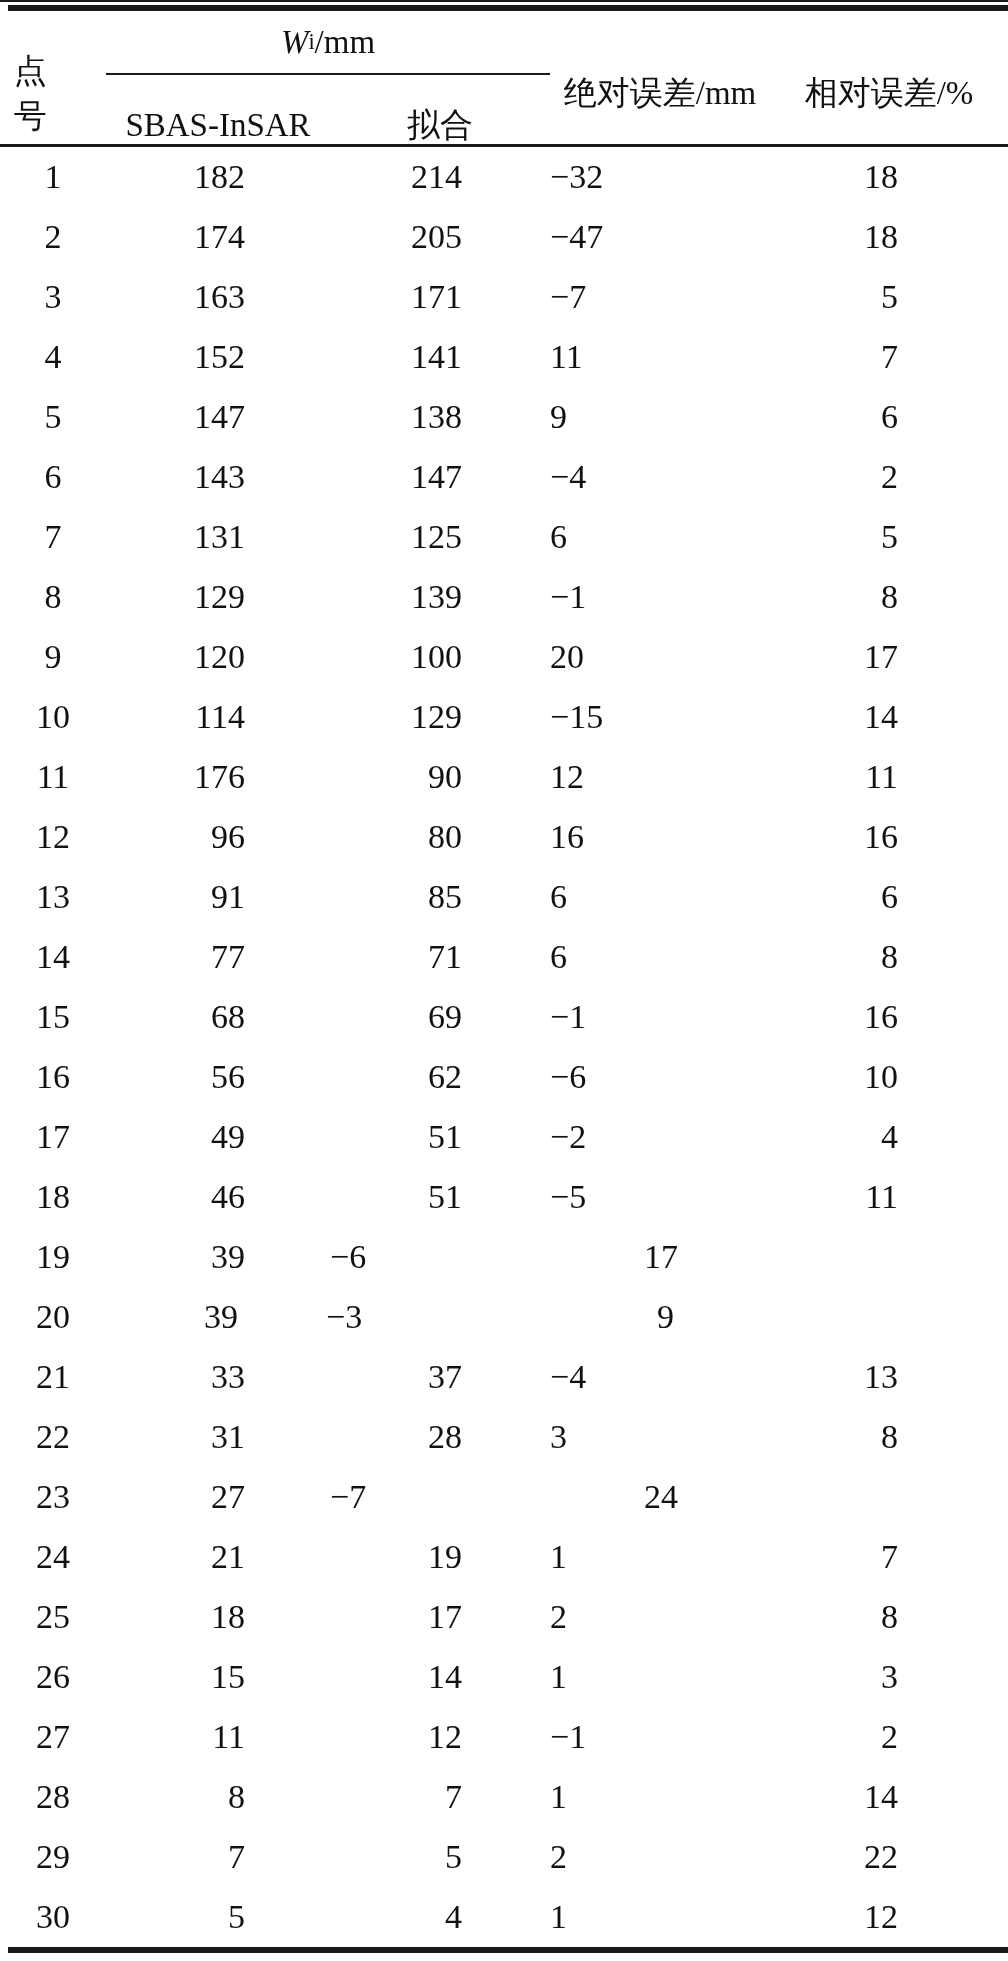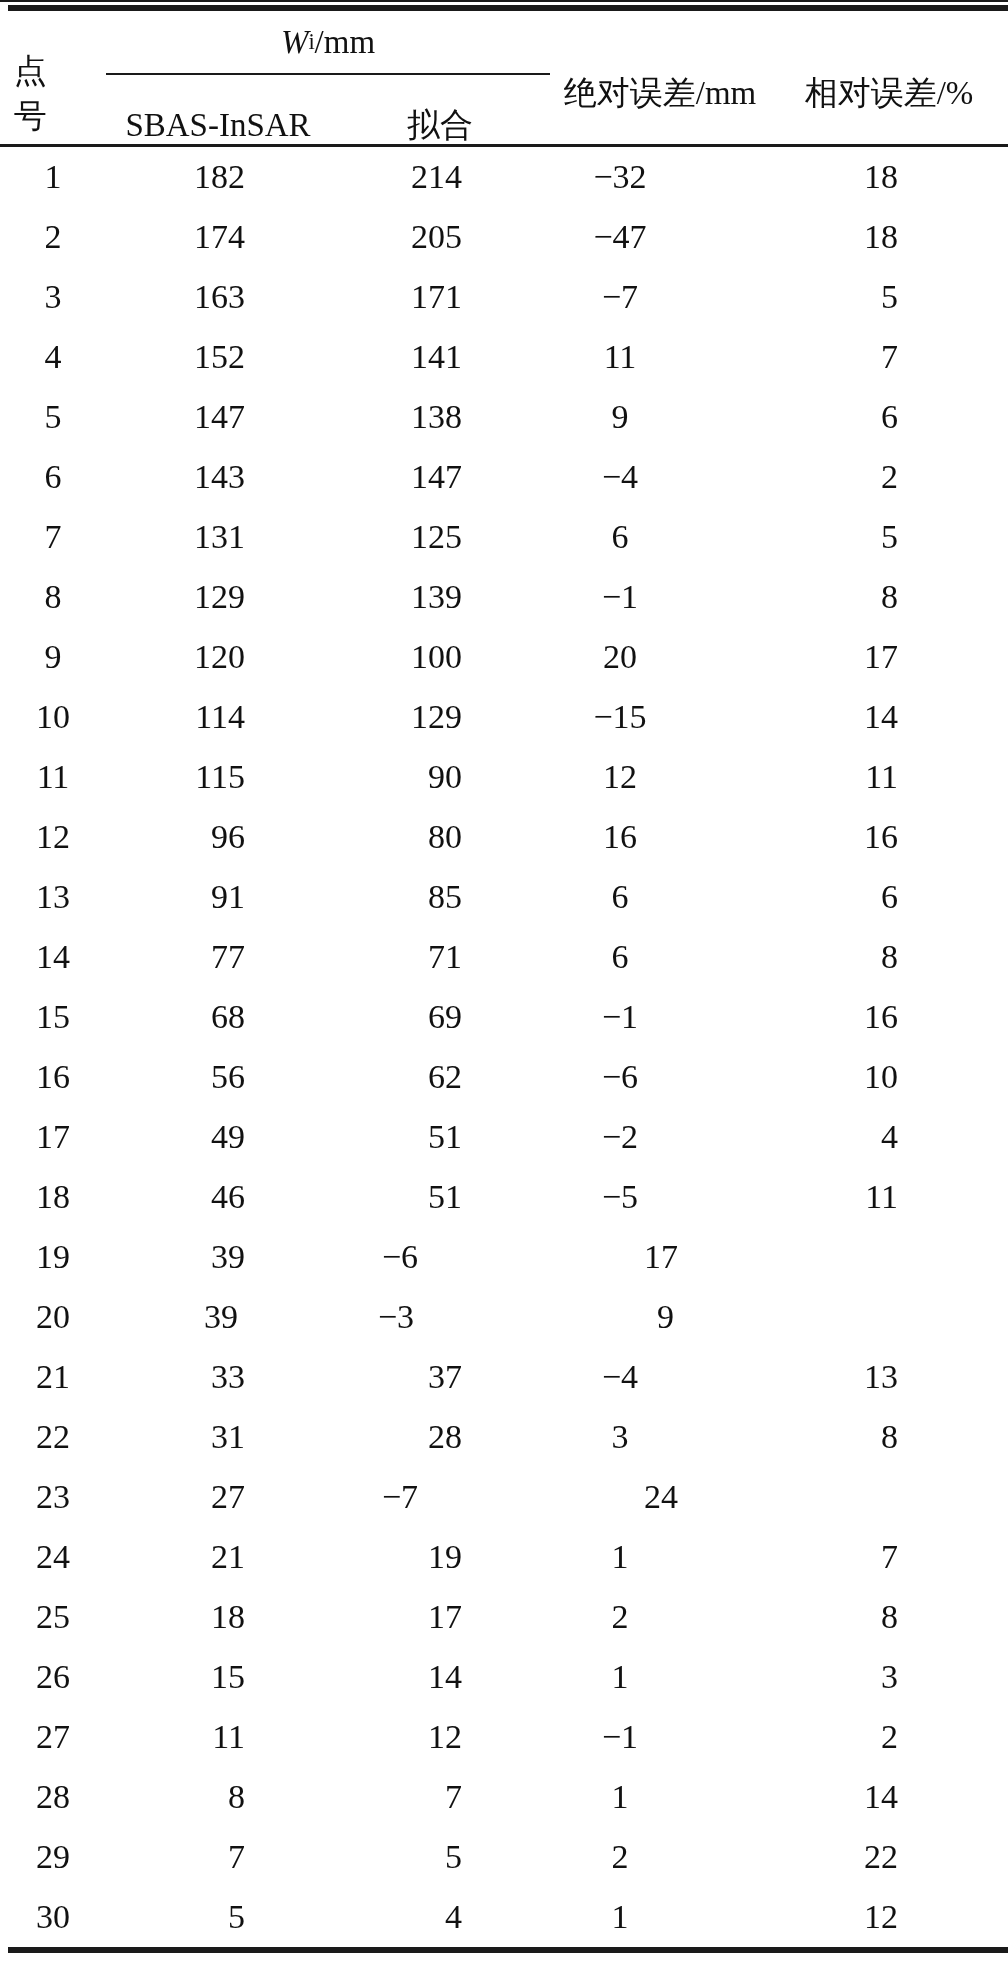--- a/index.html
+++ b/index.html
@@ -38,21 +38,21 @@
   .h-sbas { width: 224px; display: flex; align-items: center; justify-content: center; }
   .h-nihe { width: 220px; display: flex; align-items: center; justify-content: center; }
   .h-col4 { width: 220px; display: flex; align-items: center; justify-content: center; }
   .h-col5 { width: 238px; display: flex; align-items: center; justify-content: center; }
 
   .tbody { position: absolute; top: 147px; left: 0; width: 1008px; }
   .trow { height: 60px; display: flex; align-items: center; font-size: 34px; }
   .c1 { width: 106px; text-align: center; }
   .c2 { width: 224px; text-align: right; padding-right: 85px; }
   .c3 { width: 220px; text-align: right; padding-right: 88px; }
-  .c4 { width: 220px; text-align: center; padding-right: 80px; }
+  .c4 { width: 220px; text-align: left; padding-right: 80px; }
   .c5 { width: 238px; text-align: right; padding-right: 110px; }
 </style>
 </head>
 <body>
 
 <div class="rule rule-top-hairline"></div>
 <div class="rule rule-top-thick"></div>
 
 <div class="thead">
   <div class="h-col1">点号</div>
@@ -139,21 +139,21 @@
     </div>
     <div class="trow">
       <div class="c1">10</div>
       <div class="c2">114</div>
       <div class="c3">129</div>
       <div class="c4">−15</div>
       <div class="c5">14</div>
     </div>
     <div class="trow">
       <div class="c1">11</div>
-      <div class="c2">115</div>
+      <div class="c2">176</div>
       <div class="c3">90</div>
       <div class="c4">12</div>
       <div class="c5">11</div>
     </div>
     <div class="trow">
       <div class="c1">12</div>
       <div class="c2">96</div>
       <div class="c3">80</div>
       <div class="c4">16</div>
       <div class="c5">16</div>

